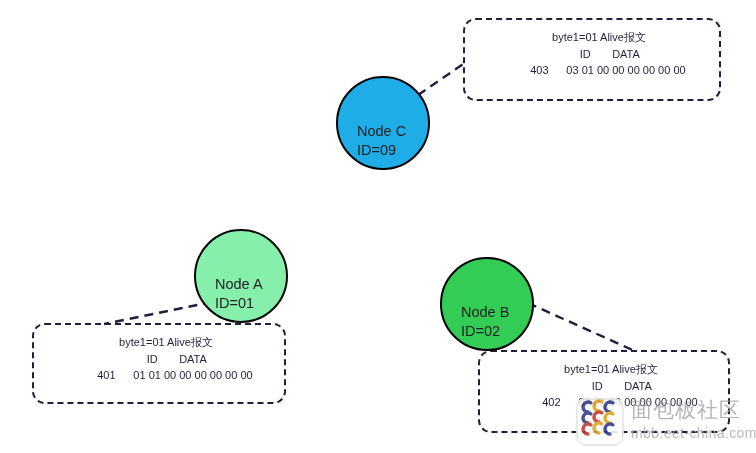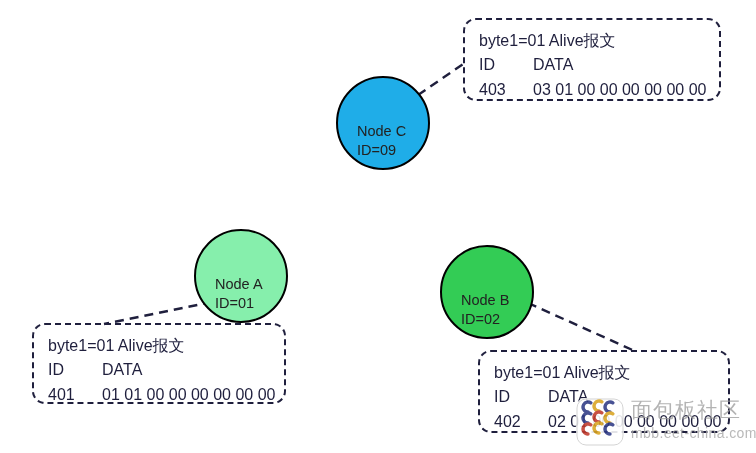--- a/index.html
+++ b/index.html
@@ -41,37 +41,38 @@
   }
   .node .nline {
     font-size: 14.5px;
     color: #222222;
     line-height: 1.28;
     white-space: nowrap;
   }
 
   #node-c { left: 336px; top: 76px;  width: 94px; height: 94px; background: #1FADE8; }
   #node-a { left: 194px; top: 229px; width: 94px; height: 94px; background: #86efac; }
-  #node-b { left: 440px; top: 245px; width: 94px; height: 94px; background: #33CC55; }
+  #node-b { left: 440px; top: 257px; width: 94px; height: 94px; background: #33CC55; }
 
   
   .msgbox {
     position: absolute;
     box-sizing: border-box;
     border: 2px dashed #1F1F3D;
     border-radius: 13px;
     background: transparent;
     z-index: 2;
     padding: 9px 0 0 14px;
   }
   .msgbox .mline {
-    font-size: 16px;
+    font-size: 11px;
     color: #1F1F3D;
     line-height: 1.52;
     white-space: pre;
+    text-align: center;
   }
   .msgbox .mline .col-id { display: inline-block; width: 54px; }
 
   #box-c { left: 463px; top: 18px;  width: 258px; height: 83px; }
   #box-a { left: 32px;  top: 323px; width: 254px; height: 81px; }
   #box-b { left: 478px; top: 350px; width: 252px; height: 83px; }
 
   
   #watermark {
     position: absolute;

